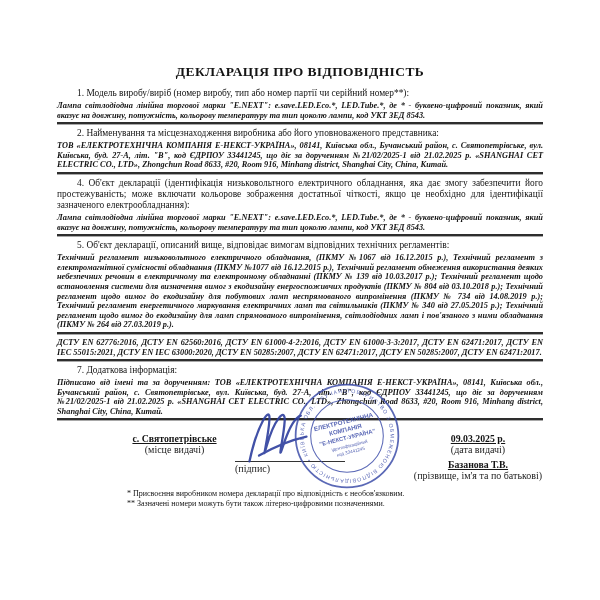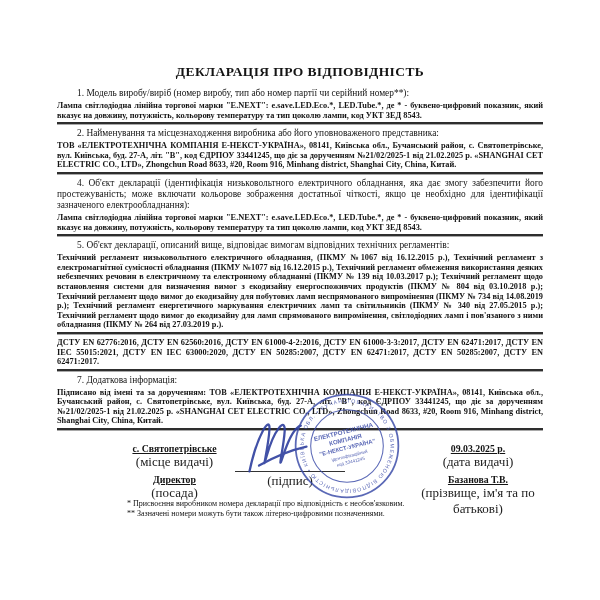--- a/index.html
+++ b/index.html
@@ -5,31 +5,31 @@
 <style>
   html,body { margin:0; padding:0; background:#ffffff; }
   body { width:600px; height:600px; font-family:"Liberation Serif", serif; color:#141414; }
   .page { position:relative; width:600px; height:600px; box-sizing:border-box;
           padding:20px 57px 0 57px; overflow:hidden; background:#ffffff;margin-top:44px; }
   .doc-title { font-size:13.5px; font-weight:bold; text-align:center; margin:0 0 8px 0;
                letter-spacing:0.4px; }
   p.body { font-size:9.4px; line-height:11px; text-align:justify; text-indent:20px;
            margin:3px 0 1px 0; }
   p.bold-block { font-size:8.3px; line-height:9.6px; font-weight:bold; text-align:justify;
-                 margin:2px 0 0 0; }
+                 margin:2px 0 0 0;font-style:italic; }
   .rule { height:0; border-top:2px solid #2e2e2e; border-bottom:1px solid #a9a9a9;
           margin:2px 0 3px 0; }
   .sig-area { position:relative; height:56px; margin-top:4px; }
   .sig-col { position:absolute; top:8px; text-align:center; }
   .sig-col.left  { left:55px;  width:125px; }
   .sig-col.right { right:0;    width:130px; }
   .sig-val { display:block; font-size:9.8px; font-weight:bold; text-decoration:underline; }
-  .sig-cap { display:block; font-size:13px; color:#222; }
+  .sig-cap { display:block; font-size:10px; color:#222; }
   .sig-item { margin-bottom:4px; }
-  .sign-center { position:absolute; left:178px; top:26px; width:110px; text-align:center; }
+  .sign-center { position:absolute; left:178px; top:26px; width:110px; }
   .sign-line { border-bottom:1px solid #333; height:10px; margin-bottom:1px; }
   .footnotes { margin:8px 0 0 70px; font-size:8px; line-height:10px; }
   .stamp-svg { position:absolute; left:228px; top:-51px; width:124px; height:124px;
                opacity:0.85; }
   .ink-svg { position:absolute; left:183px; top:-46px; width:95px; height:100px;
              opacity:0.9; }
 </style>
 </head>
 <body>
 
@@ -60,24 +60,20 @@
   <p class="body">7. Додаткова інформація:</p>
   <p class="bold-block">Підписано від імені та за дорученням: ТОВ «ЕЛЕКТРОТЕХНІЧНА КОМПАНІЯ Е-НЕКСТ-УКРАЇНА», 08141, Київська обл., Бучанський район, с. Святопетрівське, вул. Київська, буд. 27-А, літ. "В", код ЄДРПОУ 33441245, що діє за дорученням №21/02/2025-1 від 21.02.2025 р. «SHANGHAI CET ELECTRIC CO., LTD», Zhongchun Road 8633, #20, Room 916, Minhang district, Shanghai City, China, Китай.</p>
   <div class="rule"></div>
 
   <div class="sig-area">
 
     <div class="sig-col left">
       <div class="sig-item">
         <span class="sig-val">с. Святопетрівське</span>
         <span class="sig-cap">(місце видачі)</span>
-      </div>
-      <div class="sig-item">
-        <span class="sig-val">Директор</span>
-        <span class="sig-cap">(посада)</span>
       </div>
     </div>
 
     <div class="sign-center">
       <div class="sign-line"></div>
       <span class="sig-cap">(підпис)</span>
     </div>
 
     <div class="sig-col right">
       <div class="sig-item">

